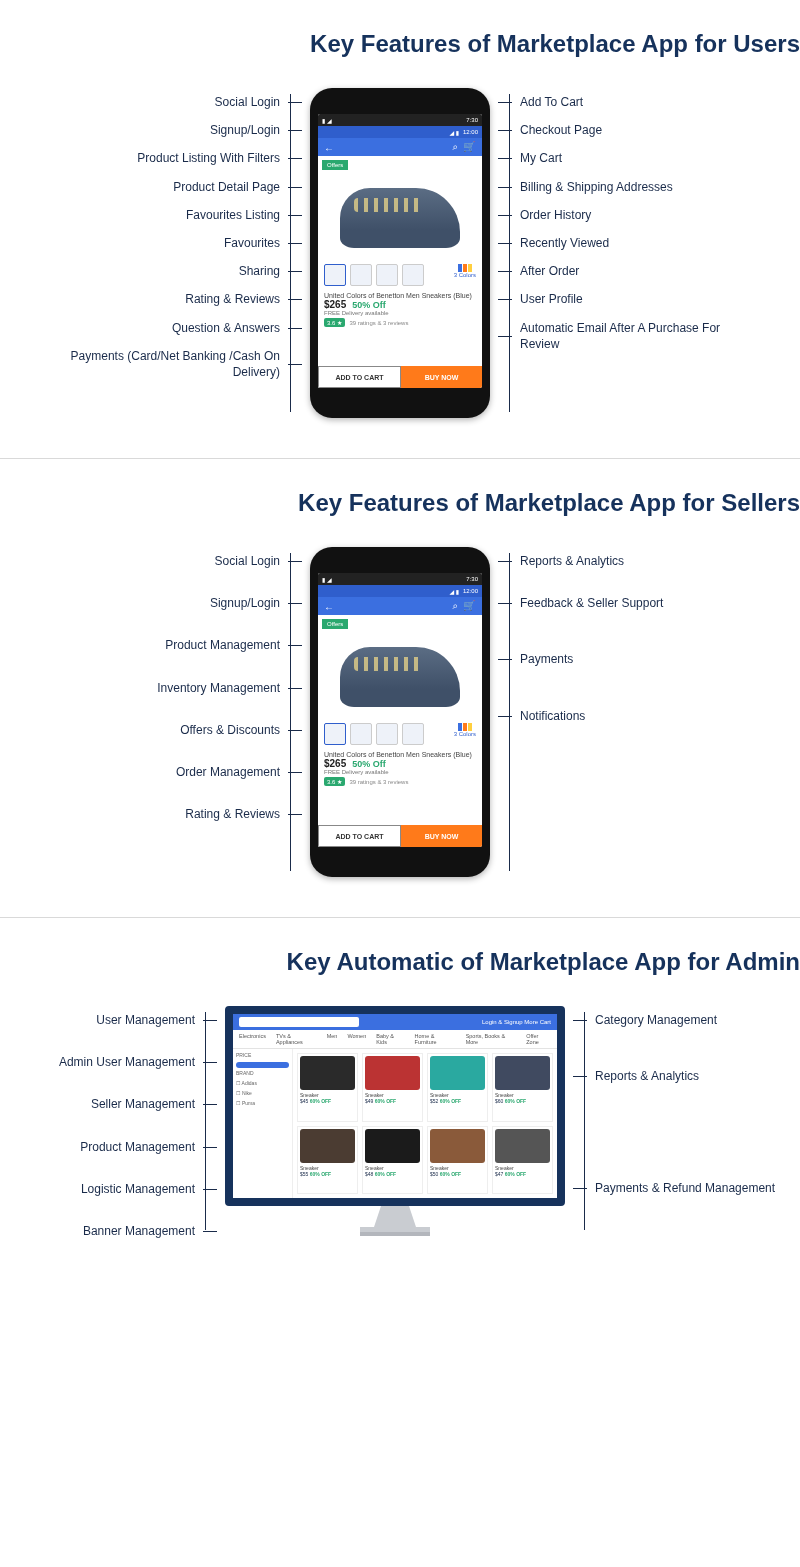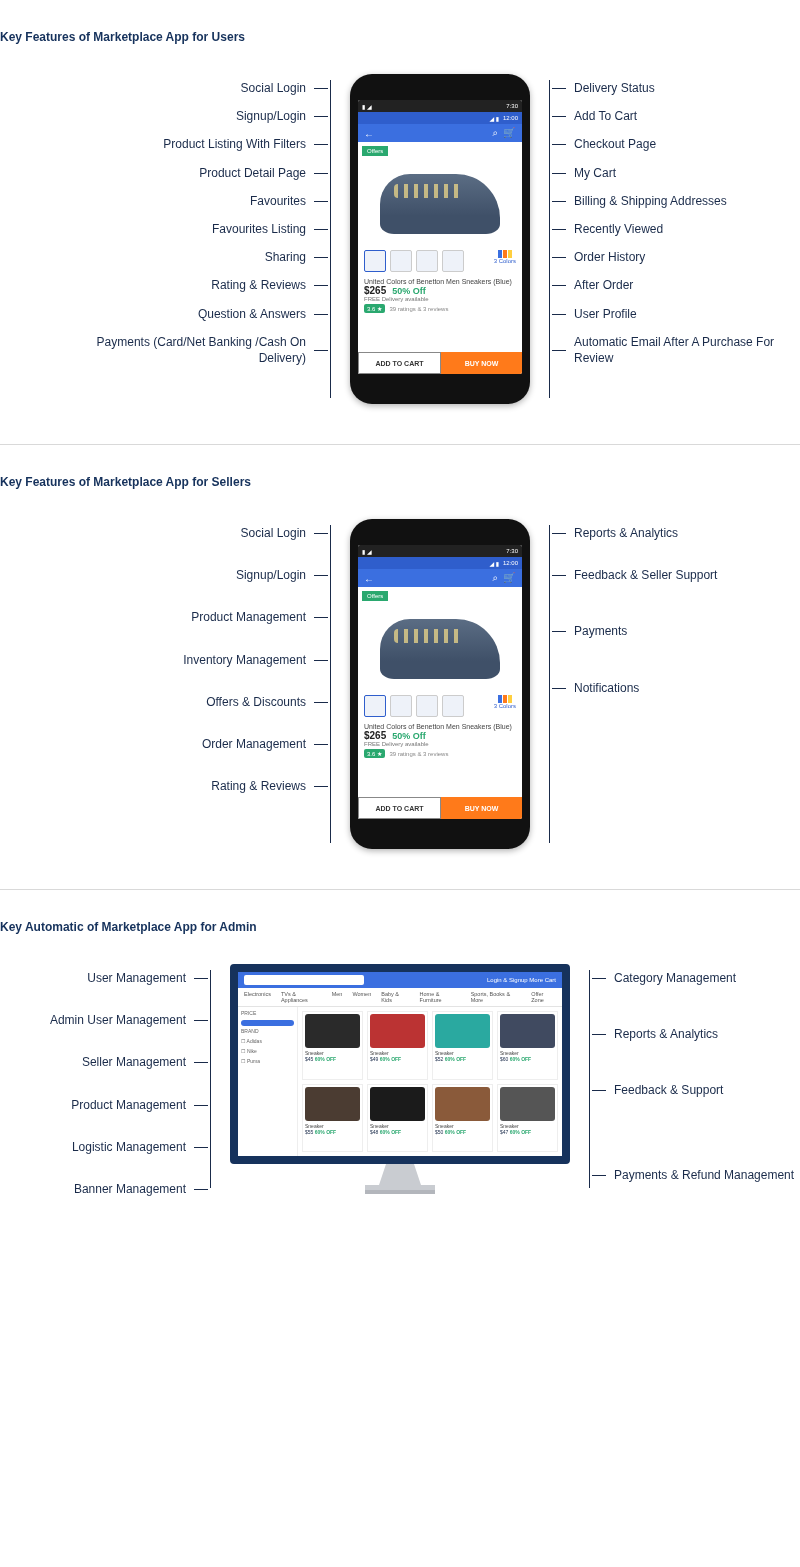--- a/index.html
+++ b/index.html
@@ -1,20 +1,20 @@
 <!DOCTYPE html>
 <html><head>
 <meta charset="utf-8">
 <style>
   * { box-sizing: border-box; margin: 0; padding: 0; }
   body { font-family: Arial, Helvetica, sans-serif; background: #fff; color: #1a2b4a; width: 800px; }
   .section { padding: 30px 0 40px; }
   .divider { border: none; border-top: 1px solid #d9d9d9; margin: 0; }
-  h2 { text-align: left; font-size: 12px; font-weight: 700; color: #16325c; margin-bottom: 30px; }
-  .row { display: flex; align-items: flex-start; justify-content: flex-end; gap: 40px; margin-top: 19px; }
+  h2 { text-align: right; font-size: 24px; font-weight: 700; color: #16325c; margin-bottom: 30px; }
+  .row { display: flex; align-items: flex-start; justify-content: center; gap: 26px; margin-top: 19px; }
   .col { width: 230px; }
   .col-left { text-align: right; }
   .col-right { text-align: left; }
   .feature { font-size: 12px; color: #1a2b4a; line-height: 1.35; padding: 6px 0; position: relative; }
   .feature::after {
     content: "";
     position: absolute;
     top: 50%;
     width: 14px;
     border-top: 1px solid #1a2b4a;
@@ -84,22 +84,22 @@
 <body>
 
 <div class="section">
   <h2>Key Features of Marketplace App for Users</h2>
   <div class="row">
     <div class="col col-left">
       <div class="feature">Social Login</div>
       <div class="feature">Signup/Login</div>
       <div class="feature">Product Listing With Filters</div>
       <div class="feature">Product Detail Page</div>
+      <div class="feature">Favourites Listing</div>
       <div class="feature">Favourites</div>
-      <div class="feature">Favourites Listing</div>
       <div class="feature">Sharing</div>
       <div class="feature">Rating &amp; Reviews</div>
       <div class="feature">Question &amp; Answers</div>
       <div class="feature">Payments (Card/Net Banking /Cash On Delivery)</div>
     </div>
 
     <div class="phone-col">
       <div class="phone">
         <div class="phone-screen">
           <div class="statusbar">
@@ -144,27 +144,26 @@
           </div>
           <div class="btnrow">
             <div class="btn-add">ADD TO CART</div>
             <div class="btn-buy">BUY NOW</div>
           </div>
         </div>
       </div>
     </div>
 
     <div class="col col-right">
-      <div class="feature">Delivery Status</div>
       <div class="feature">Add To Cart</div>
       <div class="feature">Checkout Page</div>
       <div class="feature">My Cart</div>
       <div class="feature">Billing &amp; Shipping Addresses</div>
+      <div class="feature">Order History</div>
       <div class="feature">Recently Viewed</div>
-      <div class="feature">Order History</div>
       <div class="feature">After Order</div>
       <div class="feature">User Profile</div>
       <div class="feature">Automatic Email After A Purchase For Review</div>
     </div>
   </div>
 </div>
 
 <hr class="divider">
 
 <div class="section">
@@ -343,19 +342,18 @@
         </div>
         <div class="stand"></div>
       </div>
     </div>
 
     <div class="col col-right" style="width:190px">
       <div class="feature">Category Management</div>
       <div class="gap-lg"></div>
       <div class="feature">Reports &amp; Analytics</div>
       <div class="gap-lg"></div>
-      <div class="feature">Feedback &amp; Support</div>
       <div class="gap-lg"></div>
       <div class="gap-lg"></div>
       <div class="feature">Payments &amp; Refund Management</div>
     </div>
   </div>
 </div>
 
 </body></html>

